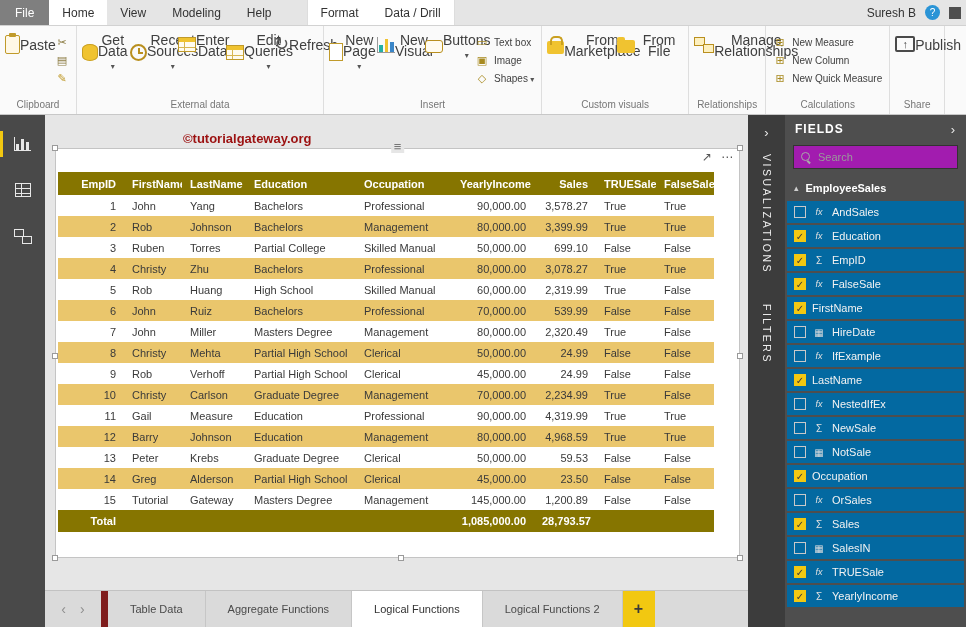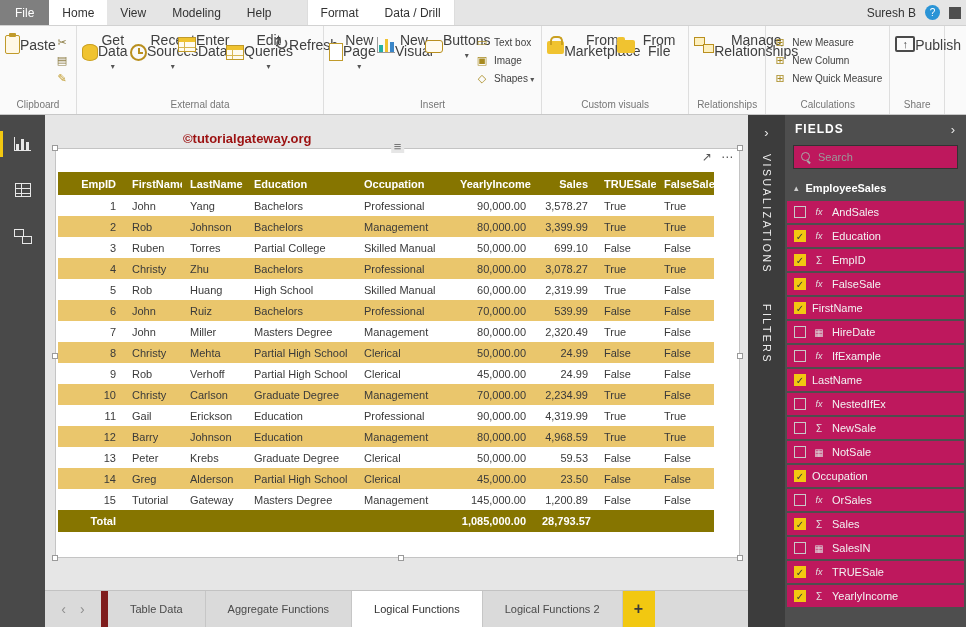--- a/index.html
+++ b/index.html
@@ -113,30 +113,30 @@
 
   
   .vstrip { width:37px; background:#3c3c3c; flex:none; display:flex; flex-direction:column; align-items:center; padding-top:10px; }
   .strip-chev { color:#e8e8e8; font-size:13px; margin-bottom:14px; }
   .vtext { writing-mode:vertical-rl; font-size:10.5px; letter-spacing:2.5px; color:#f0f0f0; margin-bottom:30px; }
 
   
   .fields { width:181px; background:#4e4e4e; flex:none; display:flex; flex-direction:column; font-size:11px; min-height:0; }
   .fields-header { height:28px; flex:none; display:flex; align-items:center; justify-content:space-between; padding:0 10px; color:#fff; font-weight:bold; font-size:12px; letter-spacing:1px; }
   .fields-header .chev { font-weight:normal; font-size:13px; color:#e8e8e8; }
-  .search-box { margin:2px 8px 6px; height:24px; flex:none; background:#be185d; border:1px solid #333; display:flex; align-items:center; gap:6px; padding:0 7px; }
+  .search-box { margin:2px 8px 6px; height:24px; flex:none; background:#a21caf; border:1px solid #333; display:flex; align-items:center; gap:6px; padding:0 7px; }
   .search-box input { background:transparent; border:none; outline:none; color:#cfcfcf; font-size:11px; width:100%; font-family:inherit; }
   .search-box input::placeholder { color:#9a9a9a; }
   .mag { width:11px; height:11px; position:relative; flex:none; }
   .mag::before { content:""; position:absolute; left:0; top:0; width:7px; height:7px; border:1.5px solid #aaa; border-radius:50%; }
   .mag::after { content:""; position:absolute; left:7px; top:8px; width:4px; height:1.5px; background:#aaa; transform:rotate(45deg); transform-origin:0 0; }
   .table-row { height:26px; flex:none; display:flex; align-items:center; gap:7px; padding:0 9px; color:#fff; font-weight:bold; }
   .table-row .tri { color:#cfcfcf; font-size:9px; font-weight:normal; }
   .field-list { flex:1; overflow:hidden; display:flex; flex-direction:column; gap:2px; padding:0 2px; }
-  .field-item { background:#be185d; height:22px; flex:none; display:flex; align-items:center; gap:6px; padding:0 7px; color:#f2f2f2; }
+  .field-item { background:#0369a1; height:22px; flex:none; display:flex; align-items:center; gap:6px; padding:0 7px; color:#f2f2f2; }
   .cb { width:12px; height:12px; border:1px solid #c9c9c9; background:transparent; flex:none; font-size:10px; line-height:11px; text-align:center; color:#3a3a3a; }
   .cb.checked { background:#f2c811; border-color:#f2c811; }
   .ficon { width:14px; flex:none; text-align:center; color:#e0e0e0; font-size:10px; }
   .ficon.fx { font-style:italic; font-size:9px; }
   .flabel { overflow:hidden; white-space:nowrap; }
 </style>
 </head>
 <body>
 
 <div class="app">
@@ -486,21 +486,21 @@
                   <td class="a-l">Graduate Degree</td>
                   <td class="a-l">Management</td>
                   <td class="a-r">70,000.00</td>
                   <td class="a-r">2,234.99</td>
                   <td class="a-l">True</td>
                   <td class="a-l">False</td>
                 </tr>
                 <tr>
                   <td class="a-r">11</td>
                   <td class="a-l">Gail</td>
-                  <td class="a-l">Erickson</td>
+                  <td class="a-l">Measure</td>
                   <td class="a-l">Education</td>
                   <td class="a-l">Professional</td>
                   <td class="a-r">90,000.00</td>
                   <td class="a-r">4,319.99</td>
                   <td class="a-l">True</td>
                   <td class="a-l">True</td>
                 </tr>
                 <tr class="alt">
                   <td class="a-r">12</td>
                   <td class="a-l">Barry</td>

